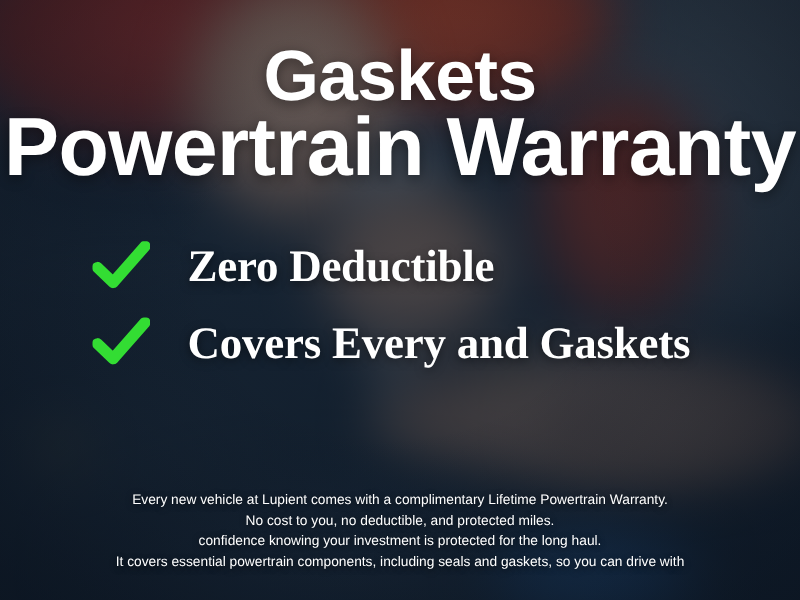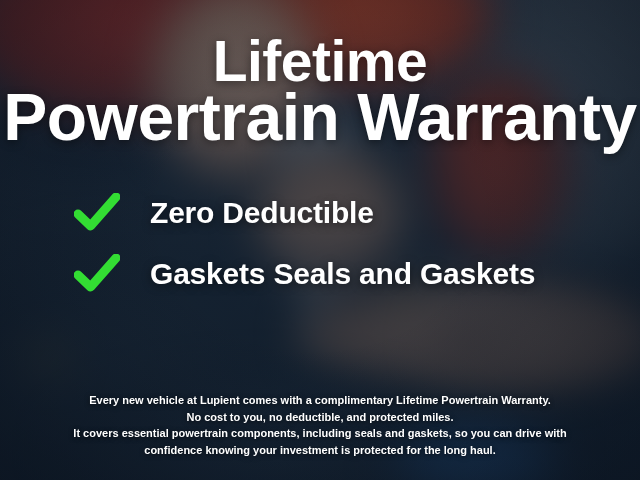--- a/index.html
+++ b/index.html
@@ -213,37 +213,38 @@
     height: 61px;
   }
   .check-icon {
     width: 46px;
     height: 40px;
     flex: 0 0 46px;
     display: block;
   }
   .bullet-label {
     color: #ffffff;
-    font-size: 30px;
+    font-size: 36px;
     font-weight: bold;
     letter-spacing: -0.2px;
     text-shadow: 0 2px 8px rgba(0,0,0,0.5);
     margin-left: 30px;
     white-space: nowrap;
+    font-family: Liberation Serif, serif;
   }
 
   .fineprint {
     position: absolute;
     left: 30px;
     right: 30px;
     top: 392px;
     text-align: center;
     color: #ffffff;
     font-size: 11px;
-    font-weight: bold;
+    font-weight: normal;
     line-height: 16.5px;
     text-shadow: 0 1px 5px rgba(0,0,0,0.65);
   }
   .fineprint div {
     white-space: nowrap;
   }
 </style>
 </head>
 <body>
 
@@ -266,44 +267,44 @@
     <div class="layer engine-bottom"></div>
     <div class="layer blue-part"></div>
     <div class="layer yellow-bit"></div>
     <div class="layer yellow-bit2"></div>
   </div>
   <div class="overlay"></div>
   <div class="vignette"></div>
 
   <div class="content">
 
-    <div class="headline headline-1">Lifetime</div>
+    <div class="headline headline-1">Gaskets</div>
 
     <div class="headline headline-2">Powertrain Warranty</div>
 
     <div class="bullets">
 
       <div class="bullet-row">
         <svg class="check-icon" viewBox="0 0 46 40">
           <path d="M4 21 L16.5 33 L42 4" fill="none" stroke="#33dd33" stroke-width="9" stroke-linecap="round" stroke-linejoin="round"></path>
         </svg>
         <span class="bullet-label">Zero Deductible</span>
       </div>
 
 
       <div class="bullet-row">
         <svg class="check-icon" viewBox="0 0 46 40">
           <path d="M4 21 L16.5 33 L42 4" fill="none" stroke="#33dd33" stroke-width="9" stroke-linecap="round" stroke-linejoin="round"></path>
         </svg>
-        <span class="bullet-label">Gaskets Seals and Gaskets</span>
+        <span class="bullet-label">Covers Every and Gaskets</span>
       </div>
 
     </div>
 
     <div class="fineprint">
       <div>Every new vehicle at Lupient comes with a complimentary Lifetime Powertrain Warranty.</div>
       <div>No cost to you, no deductible, and protected miles.</div>
+      <div>confidence knowing your investment is protected for the long haul.</div>
       <div>It covers essential powertrain components, including seals and gaskets, so you can drive with</div>
-      <div>confidence knowing your investment is protected for the long haul.</div>
     </div>
 
   </div>
 </div>
 
 </body></html>

